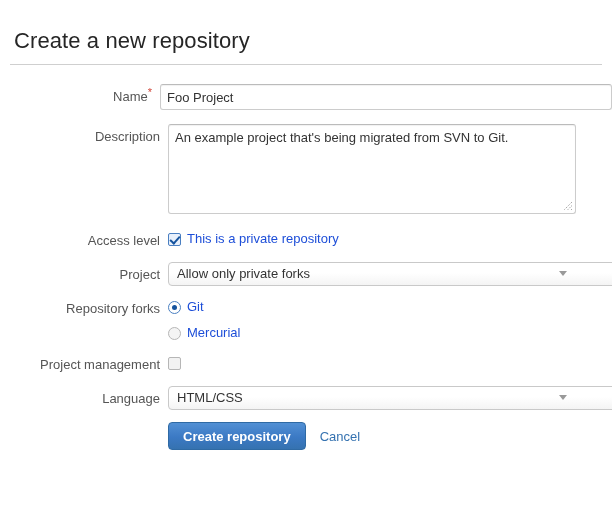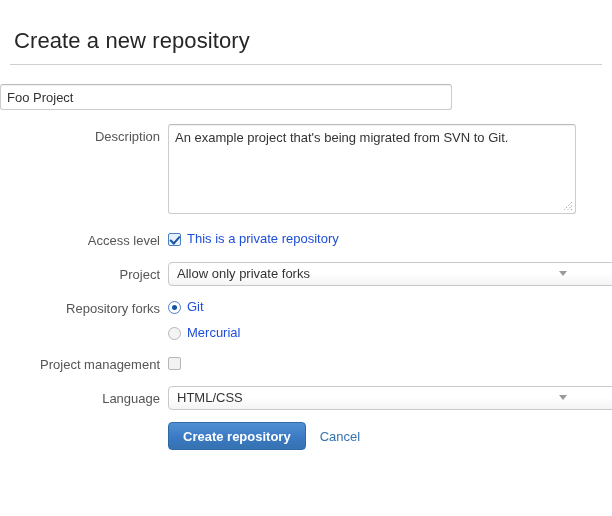--- a/index.html
+++ b/index.html
@@ -271,20 +271,21 @@
 <body>
 
 <div class="page">
 
   <h1 class="page-title">Create a new repository</h1>
   <div class="title-rule"></div>
 
   <div class="form">
 
     <div class="field-row row-gap-lg">
+      <div class="field-label"><span>Name</span><span class="req-star">*</span></div>
       <div class="field-control">
         <input class="text-input" type="text" value="Foo Project" style="">
       </div>
     </div>
 
     <div class="field-row row-gap-lg">
       <div class="field-label">Description</div>
       <div class="field-control">
         <div class="textarea-wrap">
           <textarea class="text-area" style="">An example project that's being migrated from SVN to Git.</textarea>

